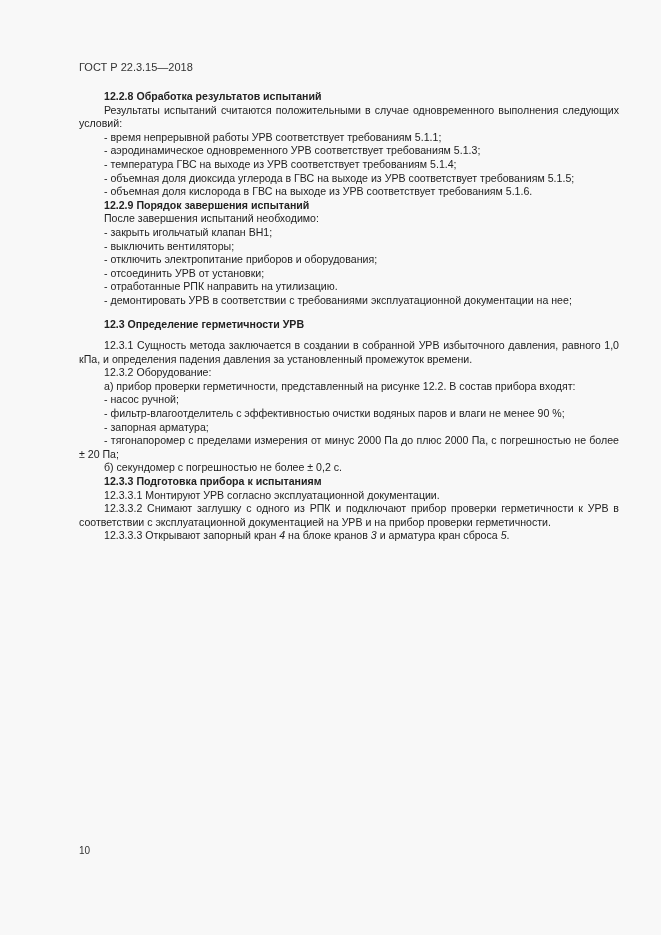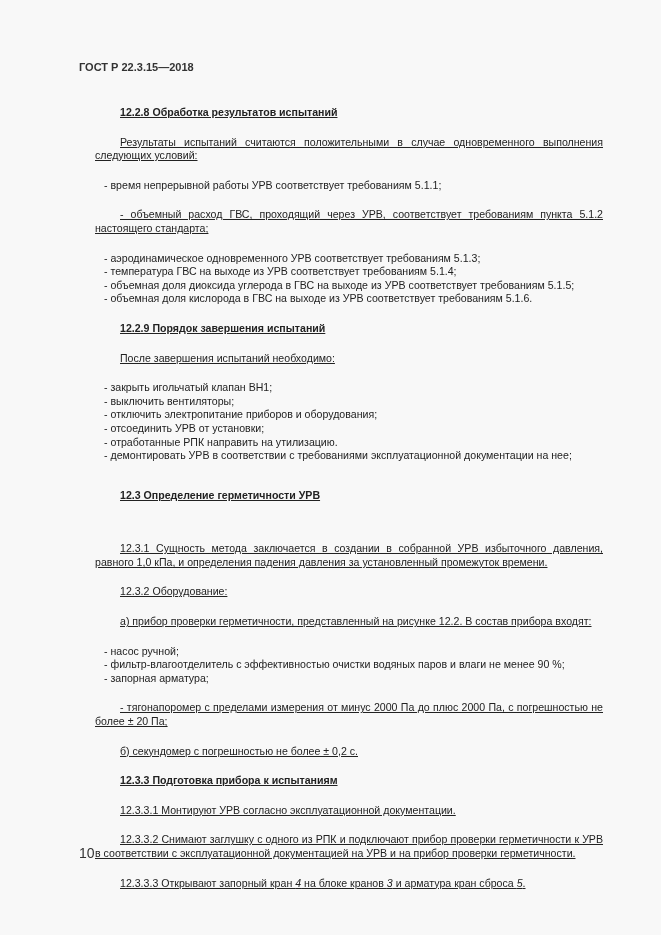--- a/index.html
+++ b/index.html
@@ -6,46 +6,45 @@
     body {
       width: 661px; height: 935px;
       background: #f8f8f8;
       font-family: "Liberation Sans", sans-serif;
       color: #222;
       position: relative;
       overflow: hidden;
     }
     .header {
       position: absolute; left: 79px; top: 61px;
-      font-size: 11px; font-weight: bold; color: #333;
+      font-size: 11px; font-weight: normal; color: #333;
     }
     .content {
       position: absolute; left: 79px; top: 90px; width: 540px;
       font-size: 10.6px; line-height: 13.6px;
     }
-    .p { margin: 16px; text-indent: 25px; text-align: justify; text-decoration: underline; }
+    .p { margin: 0; text-indent: 25px; text-align: justify; }
     .h { font-weight: bold; }
     .li { margin: 0; padding-left: 25px; }
     .gap { height: 10px; }
     .gap2 { height: 8px; }
     .page-num {
-      position: absolute; left: 79px; top: 845px; font-size: 14px; color: #333;
+      position: absolute; left: 79px; top: 845px; font-size: 10px; color: #333;
     }
     i { font-style: italic; }
   </style>
 </head>
 <body>
 
 <div class="header">ГОСТ Р 22.3.15—2018</div>
 
 <div class="content">
   <p class="p h">12.2.8 Обработка результатов испытаний</p>
   <p class="p">Результаты испытаний считаются положительными в случае одновременного выполнения следующих условий:</p>
   <p class="li">- время непрерывной работы УРВ соответствует требованиям 5.1.1;</p>
-  <p class="p">- объемный расход ГВС, проходящий через УРВ, соответствует требованиям пункта 5.1.2 настоящего стандарта;</p>
   <p class="li">- аэродинамическое одновременного УРВ соответствует требованиям 5.1.3;</p>
   <p class="li">- температура ГВС на выходе из УРВ соответствует требованиям 5.1.4;</p>
   <p class="li">- объемная доля диоксида углерода в ГВС на выходе из УРВ соответствует требованиям 5.1.5;</p>
   <p class="li">- объемная доля кислорода в ГВС на выходе из УРВ соответствует требованиям 5.1.6.</p>
 
   <p class="p h">12.2.9 Порядок завершения испытаний</p>
   <p class="p">После завершения испытаний необходимо:</p>
   <p class="li">- закрыть игольчатый клапан ВН1;</p>
   <p class="li">- выключить вентиляторы;</p>
   <p class="li">- отключить электропитание приборов и оборудования;</p>

